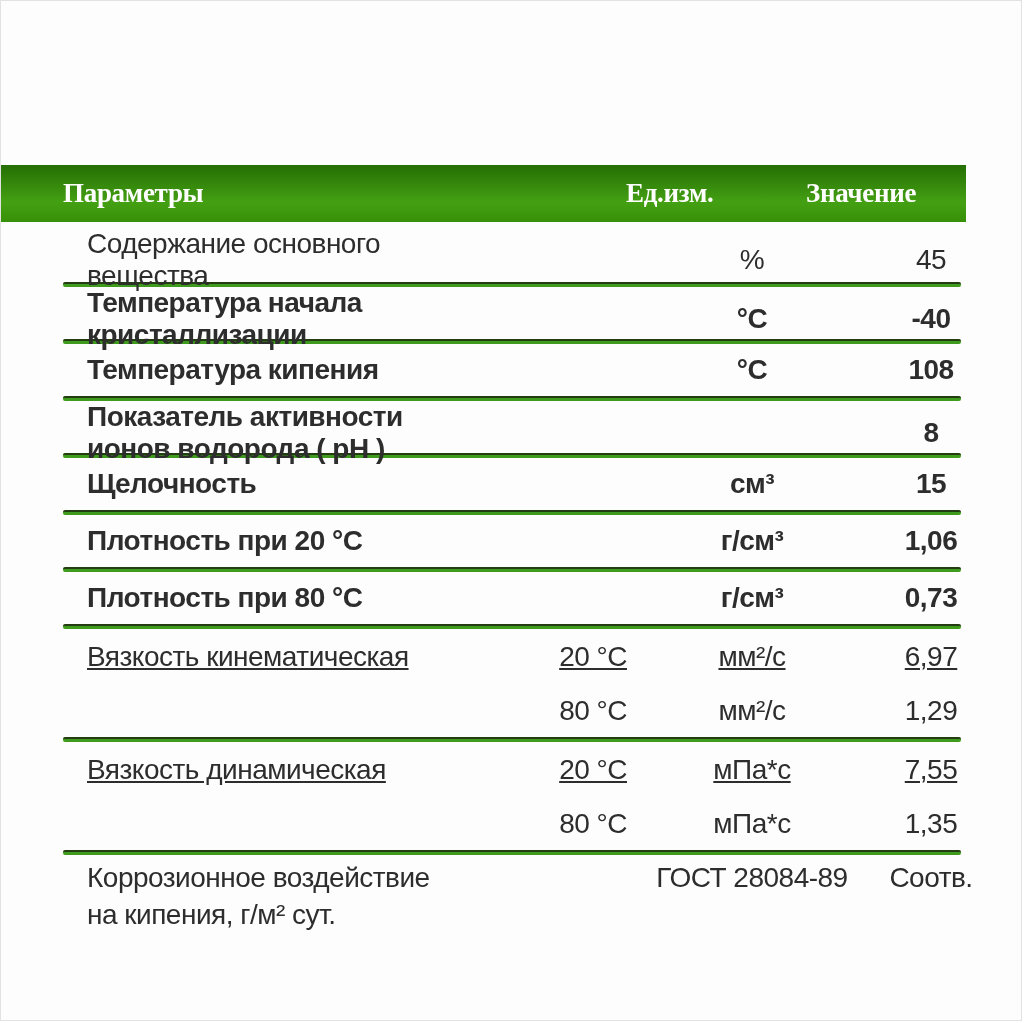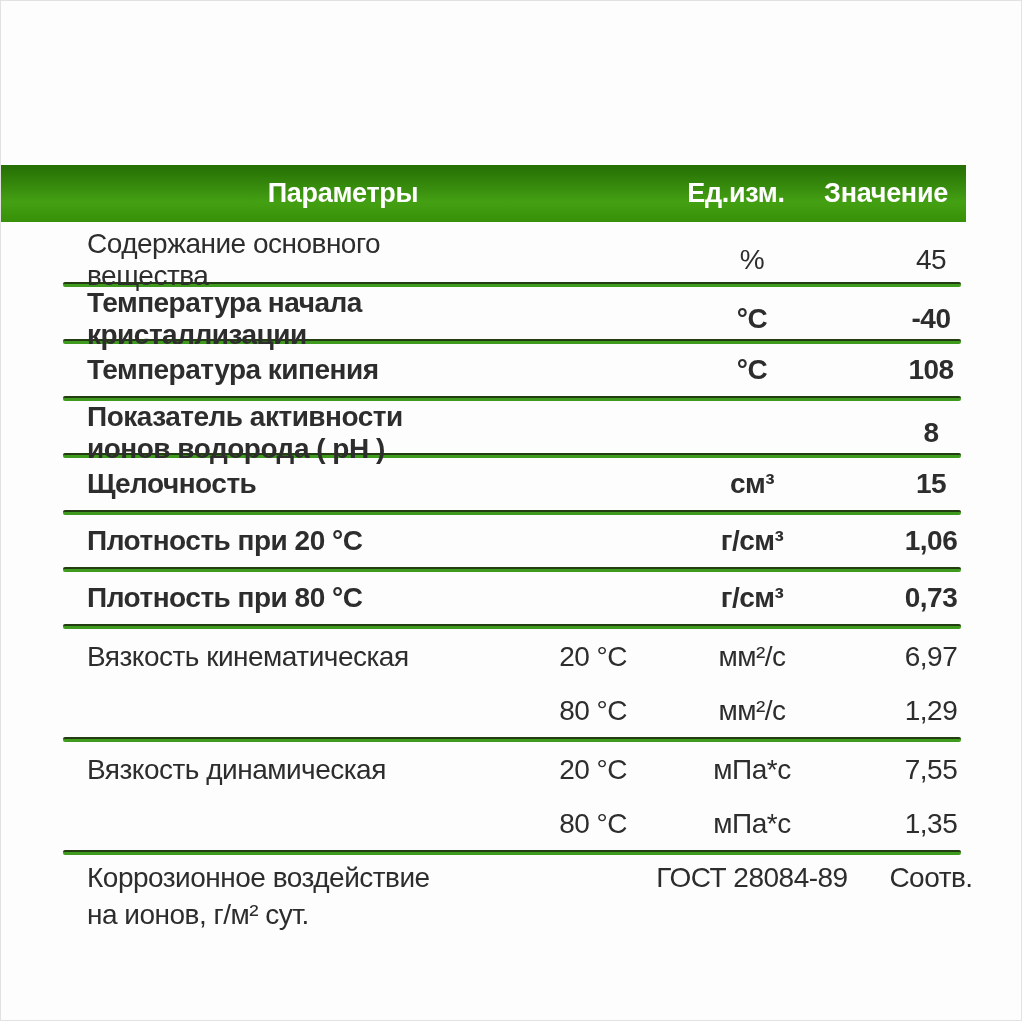--- a/index.html
+++ b/index.html
@@ -26,21 +26,22 @@
   }
   .header span {
     position: absolute;
     top: 0;
     height: 57px;
     line-height: 57px;
     color: #ffffff;
     font-weight: bold;
     font-size: 27px;
     letter-spacing: -0.3px;
-    text-align: center;
+    text-align: left;
+    font-family: Liberation Serif, serif;
   }
   .h-param { left: 62px;  width: 560px; }
   .h-unit  { left: 625px; width: 220px; }
   .h-value { left: 805px; width: 160px; }
 
   .row {
     display: grid;
     grid-template-columns: 400px 140px 250px 108px;
     margin-left: 86px;
     width: 898px;
@@ -49,21 +50,21 @@
     letter-spacing: -0.5px;
     box-sizing: border-box;
   }
   .row .c-param { text-align: left; }
   .row .c-temp  { text-align: right; }
   .row .c-unit  { text-align: center; }
   .row .c-value { text-align: center; }
 
   .r-first { height: 60px; padding-top: 6px; }
   .r-std   { height: 52px; font-weight: bold; }
-  .r-sub-a { height: 56px; padding-top: 0; }
+  .r-sub-a { height: 56px; padding-top: 0; text-decoration: underline; }
   .r-sub-b { height: 52px; }
   .r-last  { padding-top: 4px; align-items: start; line-height: 37px; }
 
   .sep {
     height: 5px;
     width: 898px;
     margin-left: 62px;
     border-radius: 2px;
     background: linear-gradient(to bottom,
       var(--separator-dark, #233c12) 0%,
@@ -164,19 +165,19 @@
     <span class="c-param"></span>
     <span class="c-temp">80 °С</span>
     <span class="c-unit">мПа*с</span>
     <span class="c-value">1,35</span>
   </div>
   <div class="sep"></div>
 
   <div class="row r-last">
     <span class="c-param">
       <span>Коррозионное воздействие</span><br>
-      <span>на ионов, г/м² сут.</span>
+      <span>на кипения, г/м² сут.</span>
     </span>
     <span class="c-temp"></span>
     <span class="c-unit">ГОСТ 28084-89</span>
     <span class="c-value">Соотв.</span>
   </div>
 </div>
 
 </body></html>

